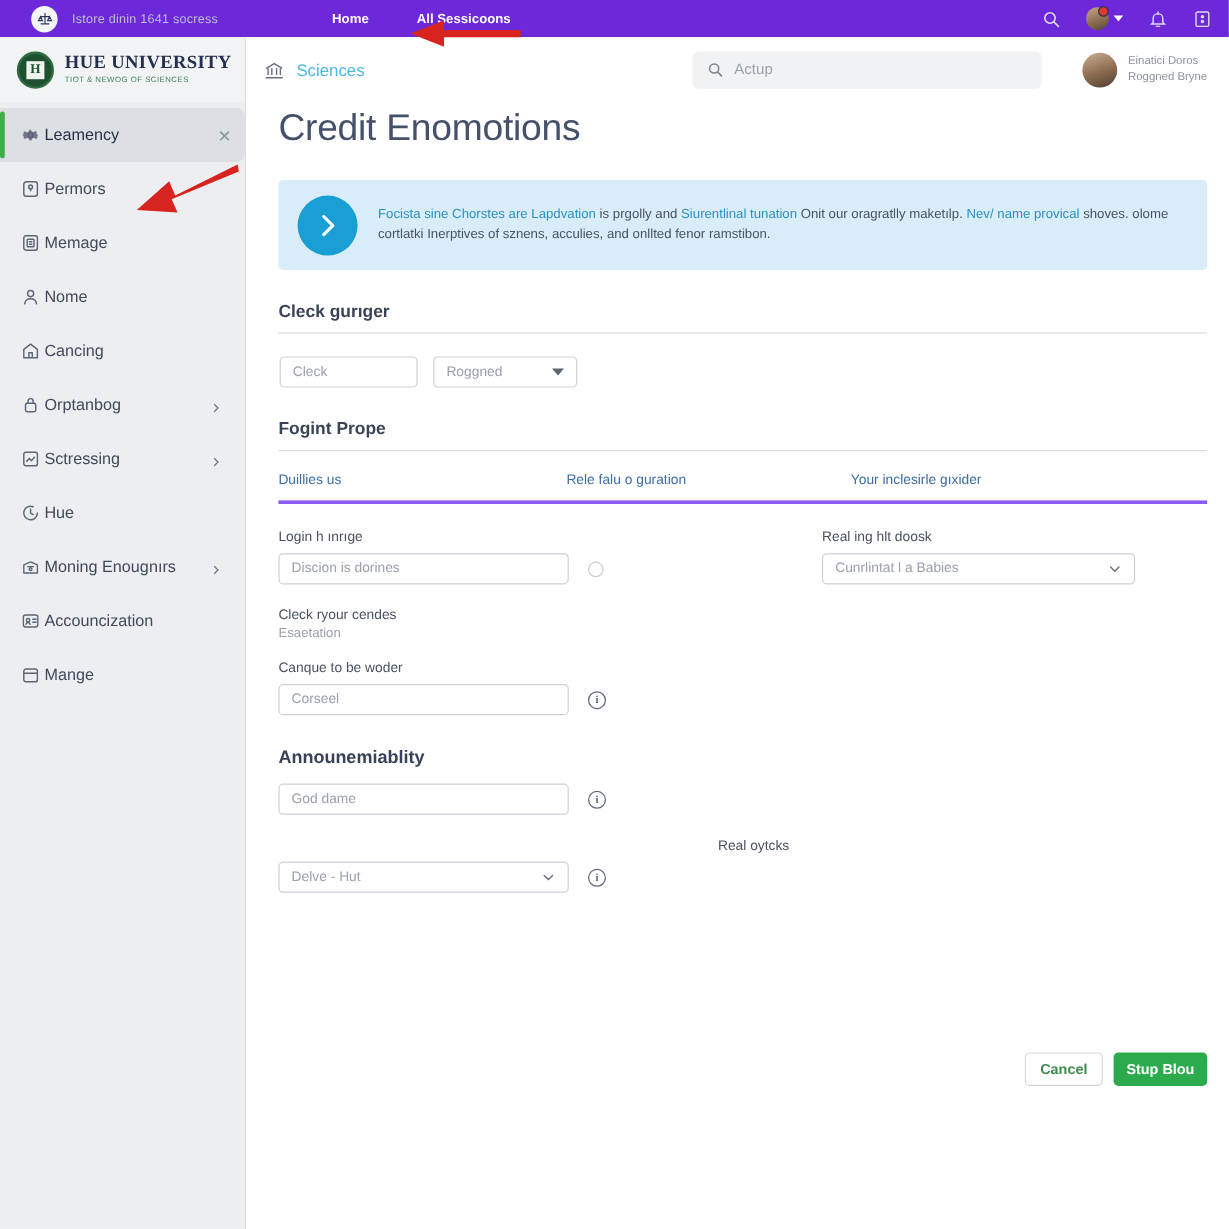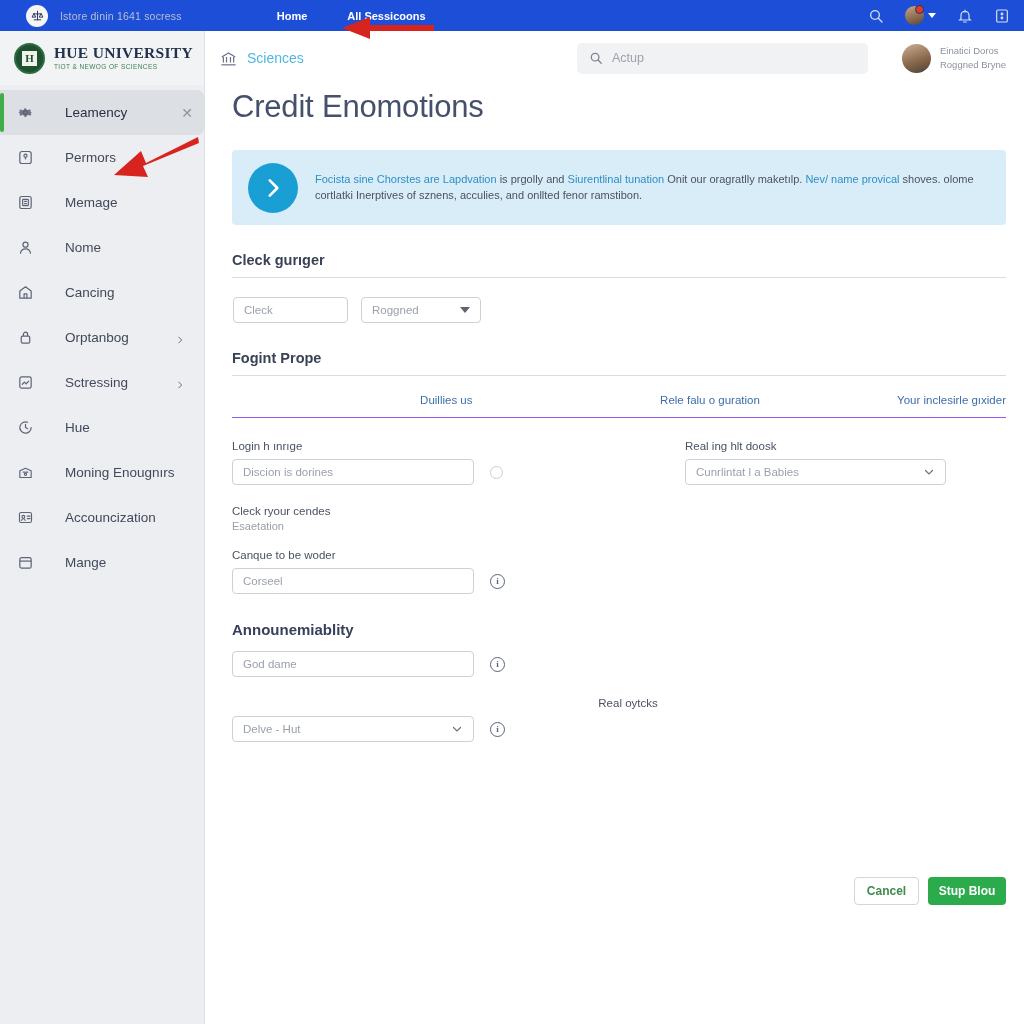--- a/index.html
+++ b/index.html
@@ -9,21 +9,21 @@
     overflow: hidden;
     background: #ffffff;
     font-family: "Liberation Sans", sans-serif;
     -webkit-font-smoothing: antialiased;
   }
 
   
   .topbar {
     position: absolute; top: 0; left: 0;
     width: 1024px; height: 31px;
-    background: #1d4ed8;
+    background: #6d28d9;
     display: flex; align-items: center;
     color: #e7e9ef;
   }
   .topbar-logo {
     width: 22px; height: 22px; border-radius: 50%;
     background: #f4f5f7; margin-left: 26px;
     display: flex; align-items: center; justify-content: center;
     color: #2b3553; font-size: 11px; font-weight: bold;
     flex: 0 0 auto;
   }
@@ -86,21 +86,21 @@
   }
   .brand-text-sub {
     font-size: 6.5px; color: #3c7f52; letter-spacing: .4px;
     line-height: 1.2; margin-top: 1px; white-space: nowrap;
   }
 
   .nav { padding-top: 5px; }
   .nav-item {
     position: relative;
     height: 45px; display: flex; align-items: center;
-    padding-left: 17px; gap: 31px;
+    padding-left: 17px; gap: 3px;
     color: #42495a; font-size: 13.5px;
   }
   .nav-item.active {
     background: #dcdfe3;
     border-top-right-radius: 7px; border-bottom-right-radius: 7px;
     color: #2a3145; font-weight: 500;
   }
   .nav-item.active::before {
     content: ""; position: absolute; left: 0; top: 3px; bottom: 3px;
     width: 4px; background: #3fae49; border-radius: 2px;
@@ -202,23 +202,22 @@
   .tri-down {
     width: 0; height: 0;
     border-left: 5px solid transparent; border-right: 5px solid transparent;
     border-top: 6px solid #5c6373;
   }
   .chev-dn { width: 12px; height: 12px; color: #6a7180; flex: 0 0 auto; }
 
   .cols {
     margin: 18px 18px 0 27px;
     display: flex;
-    border-bottom: 1px solid #8b5cf6;
+    border-bottom: 3px solid #8b5cf6;
     padding-bottom: 11px;
-    justify-content: flex-end;
   }
   .col-h { font-size: 11.5px; color: #3c6ea8; }
   .col-h:nth-child(1) { width: 240px; }
   .col-h:nth-child(2) { width: 237px; }
 
   .fields { position: relative; margin-top: 22px; }
   .fld { margin-left: 27px; }
   .fld-label { font-size: 11.5px; color: #4a5263; margin-bottom: 7px; }
   .fld-row { display: flex; align-items: center; gap: 16px; }
 

